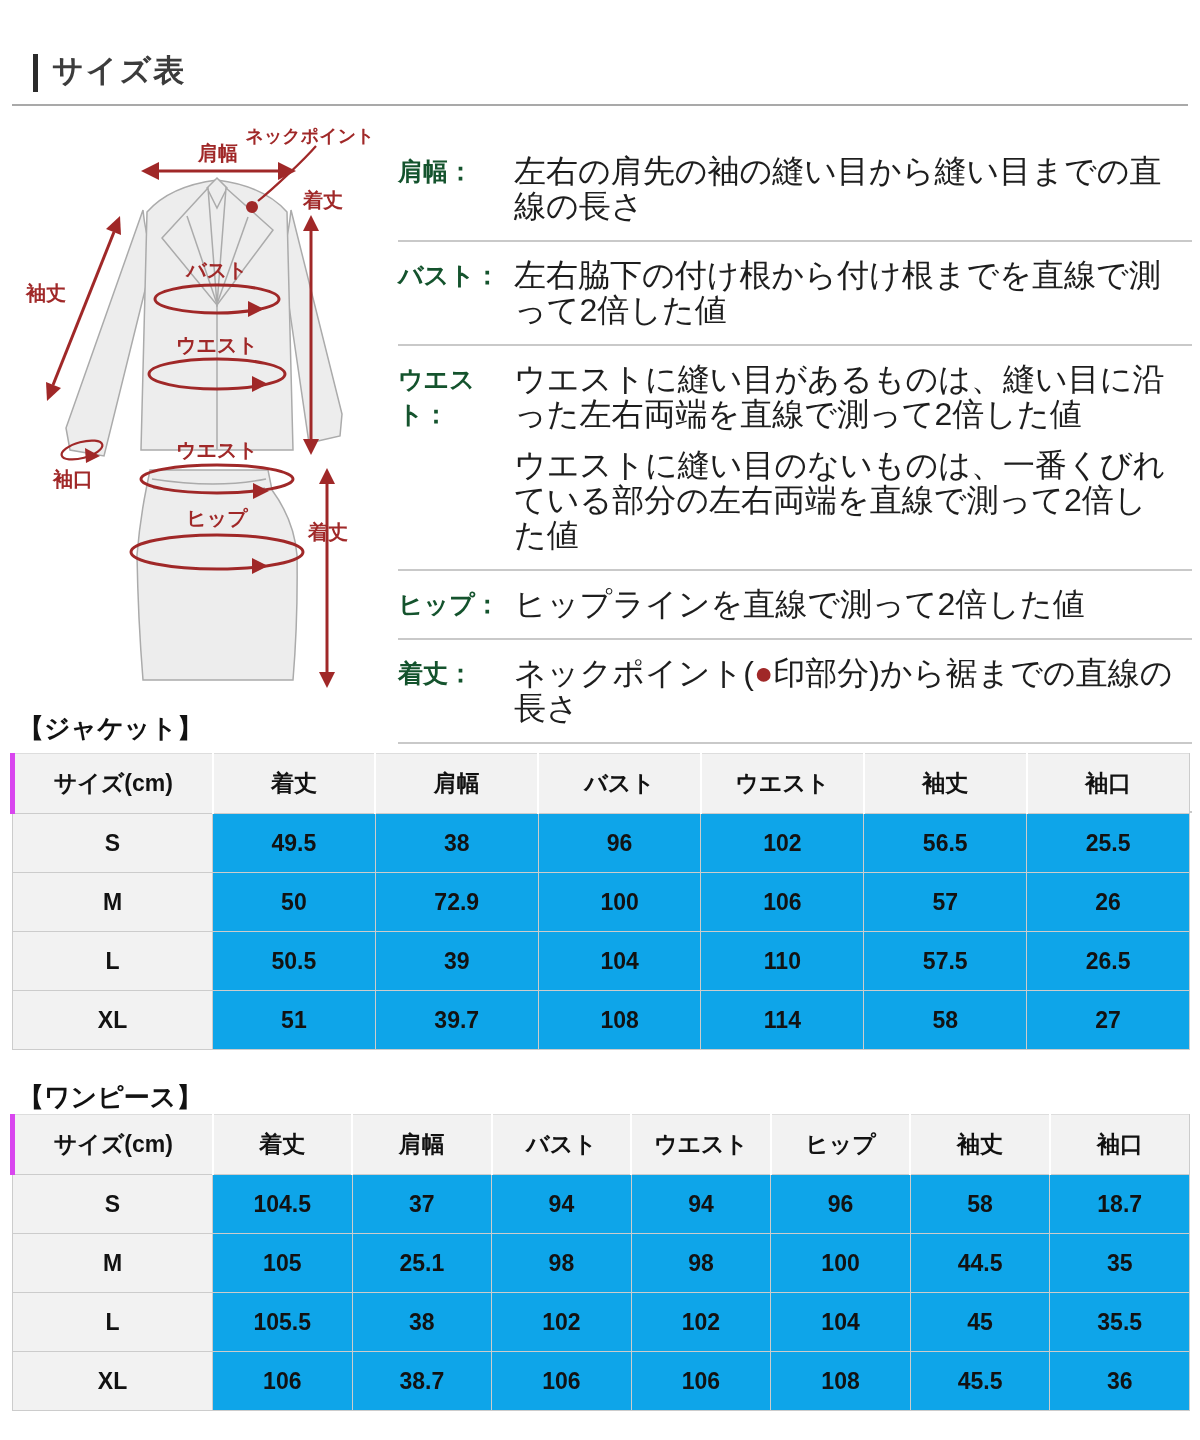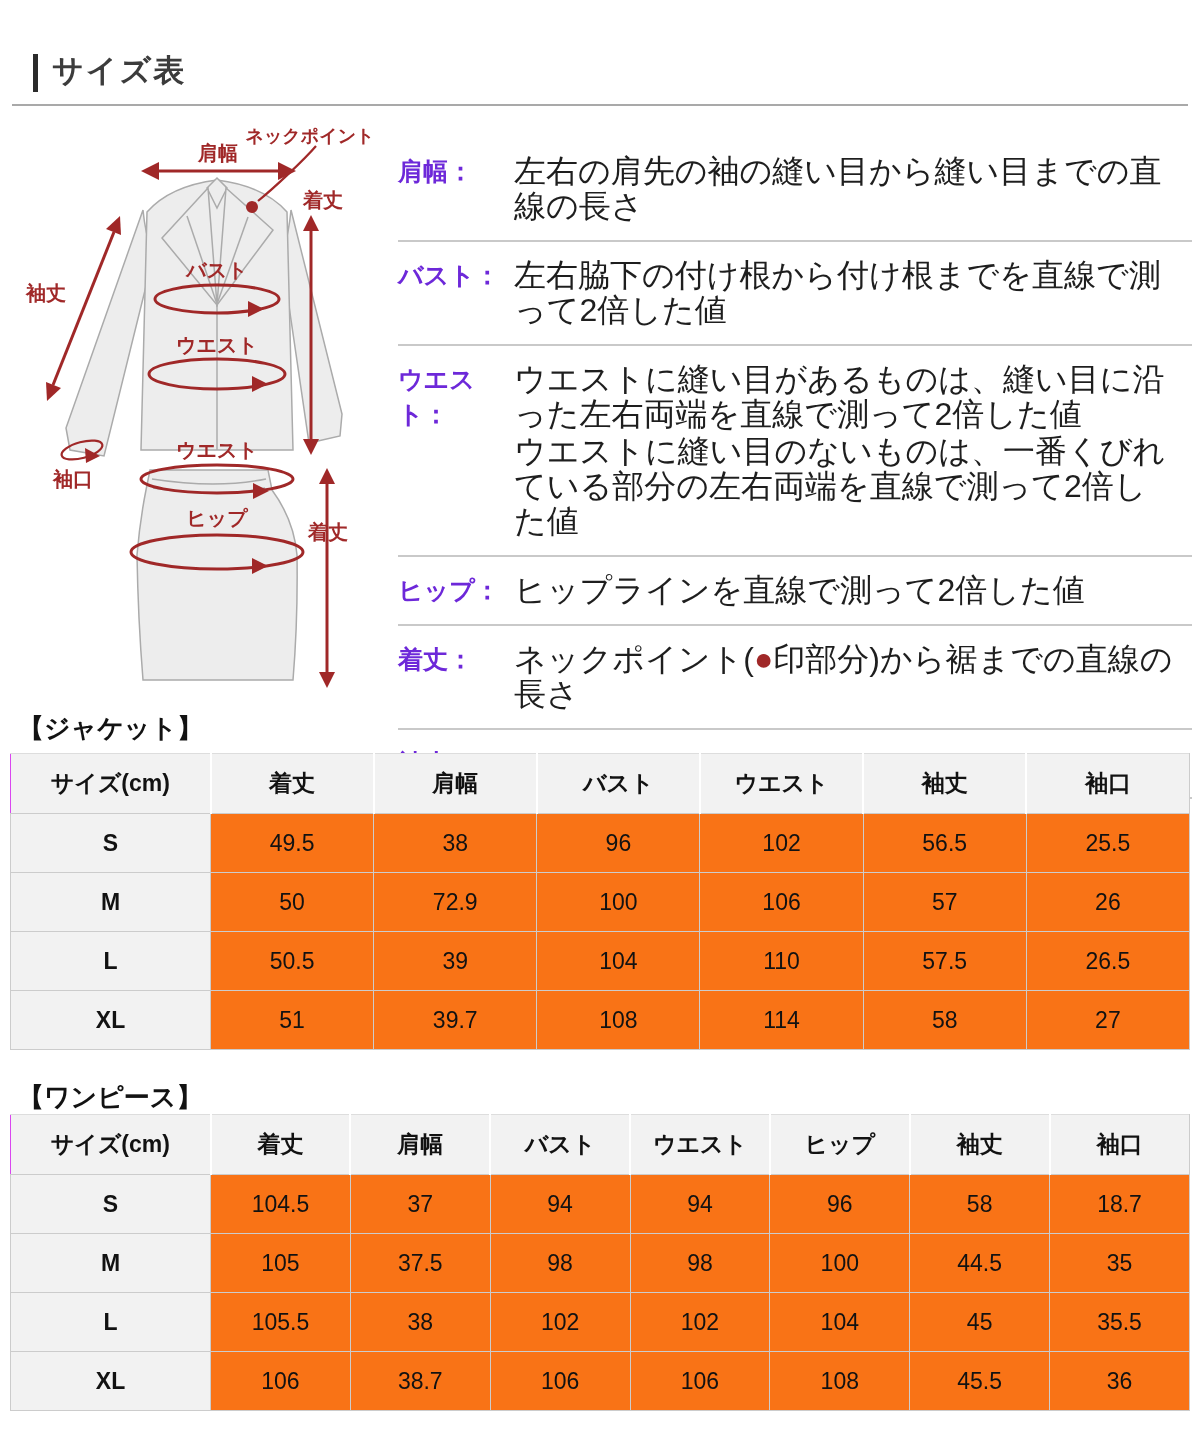--- a/index.html
+++ b/index.html
@@ -19,40 +19,40 @@
   .garment-line { fill:none; stroke:#ababab; stroke-width:1.5; }
   .ann-line { fill:none; stroke:#a02828; stroke-width:3; }
   .ann-thin { fill:none; stroke:#a02828; stroke-width:2.2; }
   .ann-fill { fill:#a02828; stroke:none; }
   .ann-text { fill:#a02828; font-size:20px; font-weight:bold; text-anchor:middle; }
   .ann-text-sm { fill:#a02828; font-size:18px; font-weight:bold; text-anchor:middle; }
 
   
   .defs { position:absolute; left:398px; top:138px; width:794px; }
   .def-row { display:flex; border-bottom:2px solid #c9c9c9; padding:16px 0 16px 0; }
-  .def-term { flex:none; width:116px; font-size:25px; font-weight:bold; line-height:35px; color:#6d28d9; }
+  .def-term { flex:none; width:116px; font-size:25px; font-weight:bold; line-height:35px; color:#14532d; }
   .def-desc { width:660px; font-size:32px; line-height:35px; color:#1e1e1e; }
   .def-desc p { margin:0; }
-  .def-desc p + p { margin-top:2px; }
+  .def-desc p + p { margin-top:16px; }
   .red-dot { color:#a02828; }
 
   
   .tbl-caption { position:absolute; left:18px; font-size:26px; font-weight:bold; color:#121212; }
   .cap-jacket { top:711px;text-align:right; }
   .cap-onepiece { top:1080px; }
   table.size-table { position:absolute; left:10px; width:1180px; border-collapse:collapse; table-layout:fixed; }
   .tbl-jacket { top:753px; }
   .tbl-onepiece { top:1114px; }
   .size-table th, .size-table td { text-align:center; vertical-align:middle; font-size:23px; color:#121212; }
   .size-table th { background:#f2f2f2; font-weight:bold; height:60px;
      border-left:2px solid #fff; border-right:2px solid #fff;
      border-top:1px solid #ddd; border-bottom:1px solid #ccc; }
-  .size-table th:first-child { border-left:1px solid #d946ef; }
+  .size-table th:first-child { border-left:5px solid #d946ef; }
   .size-table th:last-child { border-right:1px solid #ccc; }
-  .size-table td { background:#f97316; font-weight:normal; height:59px; border:1px solid #ccc; }
+  .size-table td { background:#0ea5e9; font-weight:bold; height:59px; border:1px solid #ccc; }
   .size-table td.size-col { background:#f2f2f2; font-weight:bold; }
 </style>
 </head>
 <body>
 
 <div class="page">
 
   <div class="title-row">
     <div class="title-bar"></div>
     <div class="title-text">サイズ表</div>
@@ -250,21 +250,21 @@
         <td>37</td>
         <td>94</td>
         <td>94</td>
         <td>96</td>
         <td>58</td>
         <td>18.7</td>
       </tr>
       <tr>
         <td class="size-col">M</td>
         <td>105</td>
-        <td>37.5</td>
+        <td>25.1</td>
         <td>98</td>
         <td>98</td>
         <td>100</td>
         <td>44.5</td>
         <td>35</td>
       </tr>
       <tr>
         <td class="size-col">L</td>
         <td>105.5</td>
         <td>38</td>

